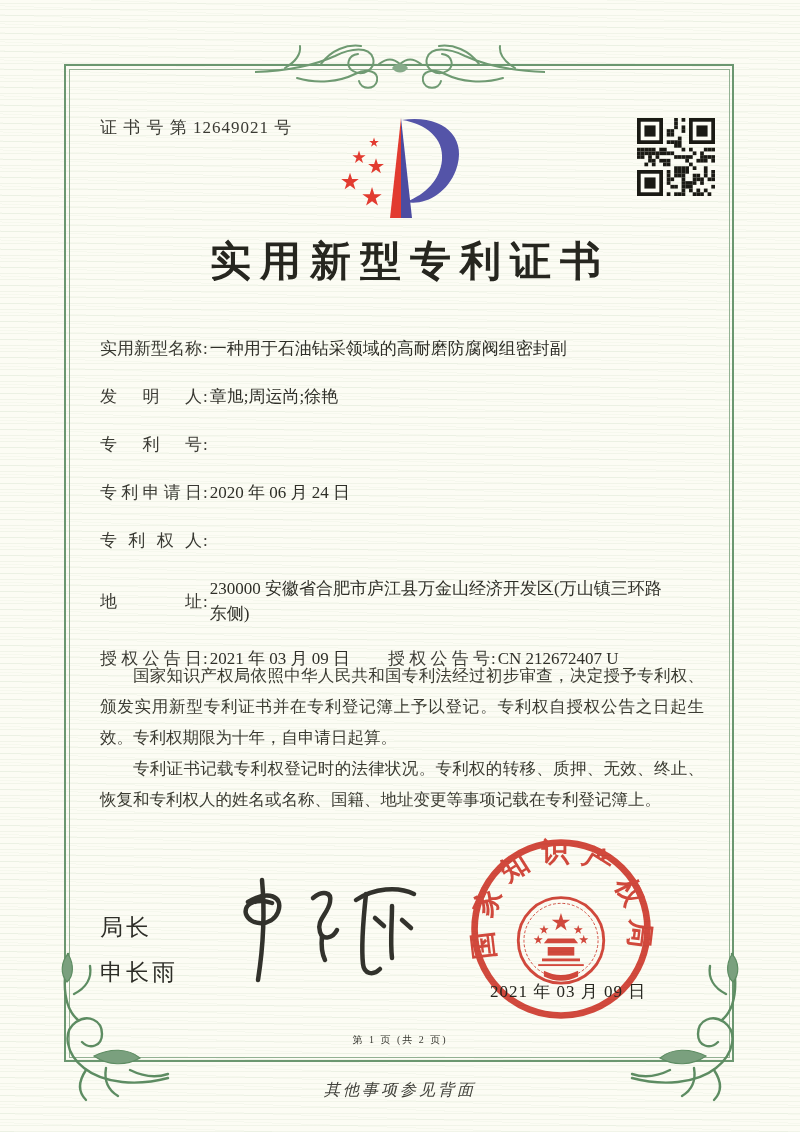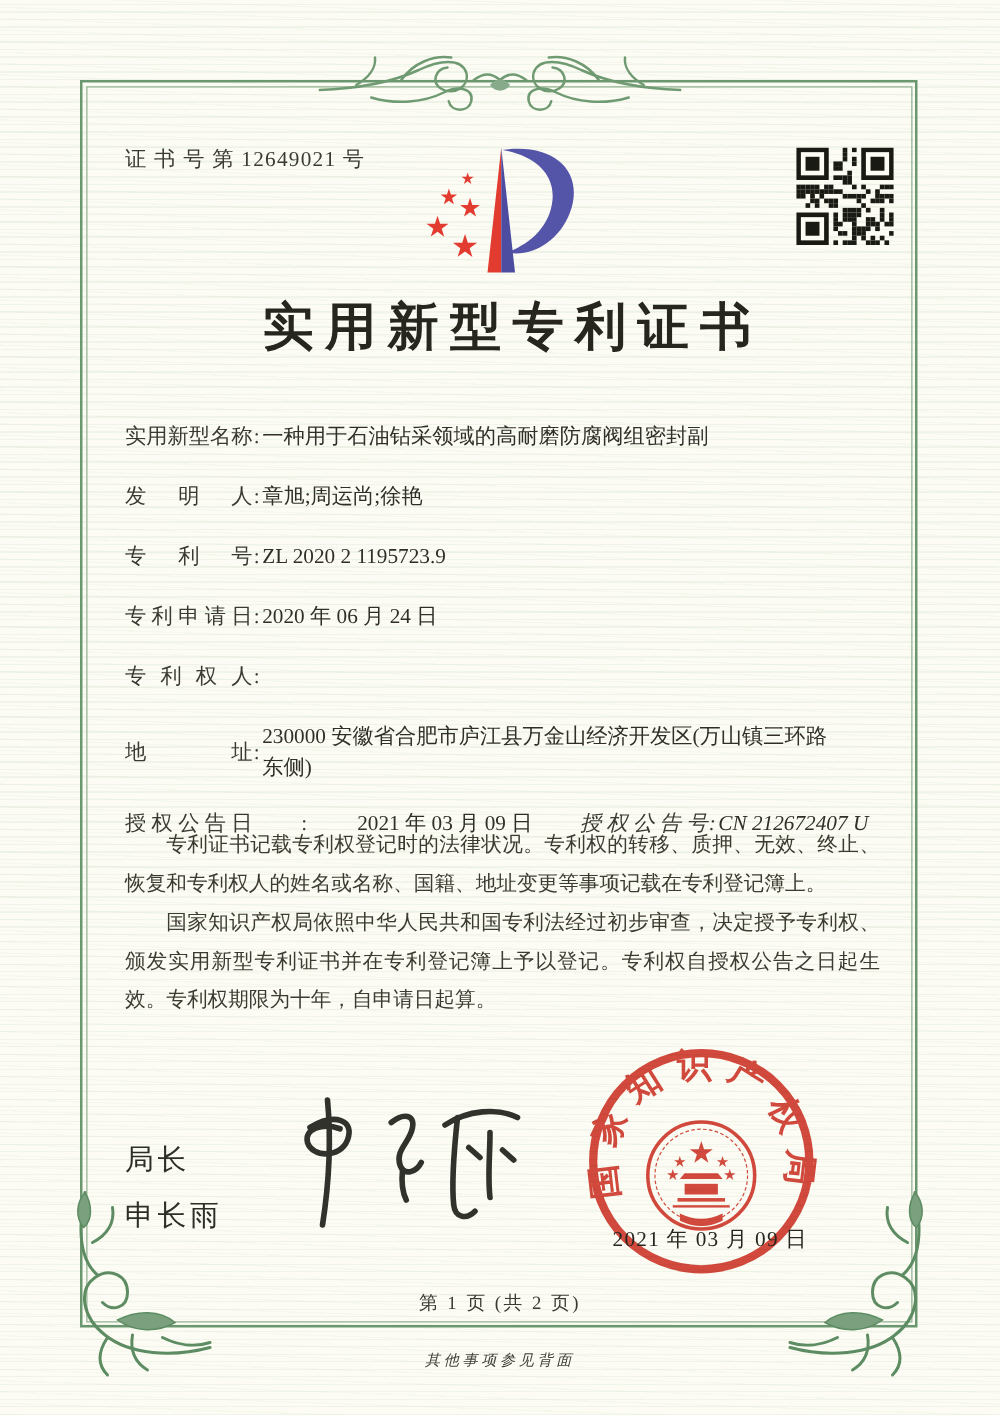--- a/index.html
+++ b/index.html
@@ -16,31 +16,31 @@
   .logo{position:absolute;left:326px;top:114px;width:152px;height:112px;}
   .qr{position:absolute;left:637px;top:118px;width:78px;height:78px;}
   .title{position:absolute;left:0;top:234px;width:800px;text-align:center;
     font-size:41px;font-weight:600;letter-spacing:9px;color:#26261f;padding-left:10px;}
   .fields{position:absolute;left:100px;top:336px;width:608px;font-size:17px;line-height:25px;}
   .frow{margin-bottom:23px;display:flex;align-items:center;}
   .frow.address{margin-bottom:20px;}
   .flabel{display:inline-block;width:102px;text-align:justify;text-align-last:justify;flex:0 0 102px;color:#3a3a33;}
   .fcolon{margin:0 2px 0 1px;color:#3a3a33;}
   .fvalue{display:inline-block;max-width:460px;color:#2f2f28;}
-  .grantrow{display:flex;align-items:flex-end;font-size:17px;line-height:25px;gap:38px;}
-  .grantrow .pair2{display:flex;font-style:italic;}
+  .grantrow{display:flex;align-items:flex-end;font-size:17px;line-height:25px;}
+  .grantrow .pair2{margin-left:38px;display:flex;}
   .paras{position:absolute;left:100px;top:660px;width:604px;font-size:16.5px;line-height:31px;text-align:justify;color:#3b3b32;}
   .paras p{margin:0;text-indent:2em;}
   .director{position:absolute;left:100px;top:912px;font-size:23px;letter-spacing:3px;color:#2e2e28;}
   .director div{margin-bottom:14px;}
   .signature{position:absolute;left:210px;top:872px;width:220px;height:120px;}
   .seal{position:absolute;left:466px;top:834px;width:190px;height:190px;mix-blend-mode:multiply;opacity:0.92;}
   .sealdate{position:absolute;left:490px;top:980px;font-size:17px;color:#26261f;letter-spacing:1px;}
-  .pageind{position:absolute;left:0;top:1033px;width:800px;text-align:center;font-size:15px;color:#3a3a33;letter-spacing:2px;}
-  .backnote{position:absolute;left:0;top:1080px;width:800px;text-align:center;font-size:12px;color:#40403a;letter-spacing:3px;font-style:italic;}
+  .pageind{position:absolute;left:0;top:1033px;width:800px;text-align:center;font-size:10px;color:#3a3a33;letter-spacing:2px;}
+  .backnote{position:absolute;left:0;top:1080px;width:800px;text-align:center;font-size:16px;color:#40403a;letter-spacing:3px;font-style:italic;}
   .orn-top{position:absolute;left:255px;top:38px;width:290px;height:72px;}
   .orn-bl{position:absolute;left:34px;top:950px;width:136px;height:152px;}
   .orn-br{position:absolute;left:630px;top:950px;width:136px;height:152px;transform:scaleX(-1);}
   svg{display:block;}
 </style>
 </head>
 <body>
 
 <div class="page">
 
@@ -260,21 +260,20 @@
         <span class="fvalue">一种用于石油钻采领域的高耐磨防腐阀组密封副</span>
       </div>
       <div class="frow">
         <span class="flabel">发明人</span>
         <span class="fcolon">:</span>
         <span class="fvalue">章旭;周运尚;徐艳</span>
       </div>
       <div class="frow">
         <span class="flabel">专利号</span>
         <span class="fcolon">:</span>
-        <span class="fvalue">ZL 2020 2 1195723.9</span>
       </div>
       <div class="frow">
         <span class="flabel">专利申请日</span>
         <span class="fcolon">:</span>
         <span class="fvalue">2020 年 06 月 24 日</span>
       </div>
       <div class="frow">
         <span class="flabel">专利权人</span>
         <span class="fcolon">:</span>
       </div>
@@ -289,22 +288,22 @@
       <span class="fvalue">2021 年 03 月 09 日</span>
       <span class="pair2">
         <span class="flabel">授权公告号</span>
           <span class="fcolon">:</span>
         <span class="fvalue">CN 212672407 U</span>
       </span>
     </div>
   </div>
 
   <div class="paras">
+      <p>国家知识产权局依照中华人民共和国专利法经过初步审查，决定授予专利权、颁发实用新型专利证书并在专利登记簿上予以登记。专利权自授权公告之日起生效。专利权期限为十年，自申请日起算。</p>
       <p>专利证书记载专利权登记时的法律状况。专利权的转移、质押、无效、终止、恢复和专利权人的姓名或名称、国籍、地址变更等事项记载在专利登记簿上。</p>
-      <p>国家知识产权局依照中华人民共和国专利法经过初步审查，决定授予专利权、颁发实用新型专利证书并在专利登记簿上予以登记。专利权自授权公告之日起生效。专利权期限为十年，自申请日起算。</p>
     </div>
 
   <div class="director">
     <div>局长</div>
     <div>申长雨</div>
   </div>
 
   <div class="signature">
     <svg width="220" height="120" viewBox="0 0 220 120">
       <g stroke="#32322c" fill="none" stroke-width="4.5" stroke-linecap="round" stroke-linejoin="round">

